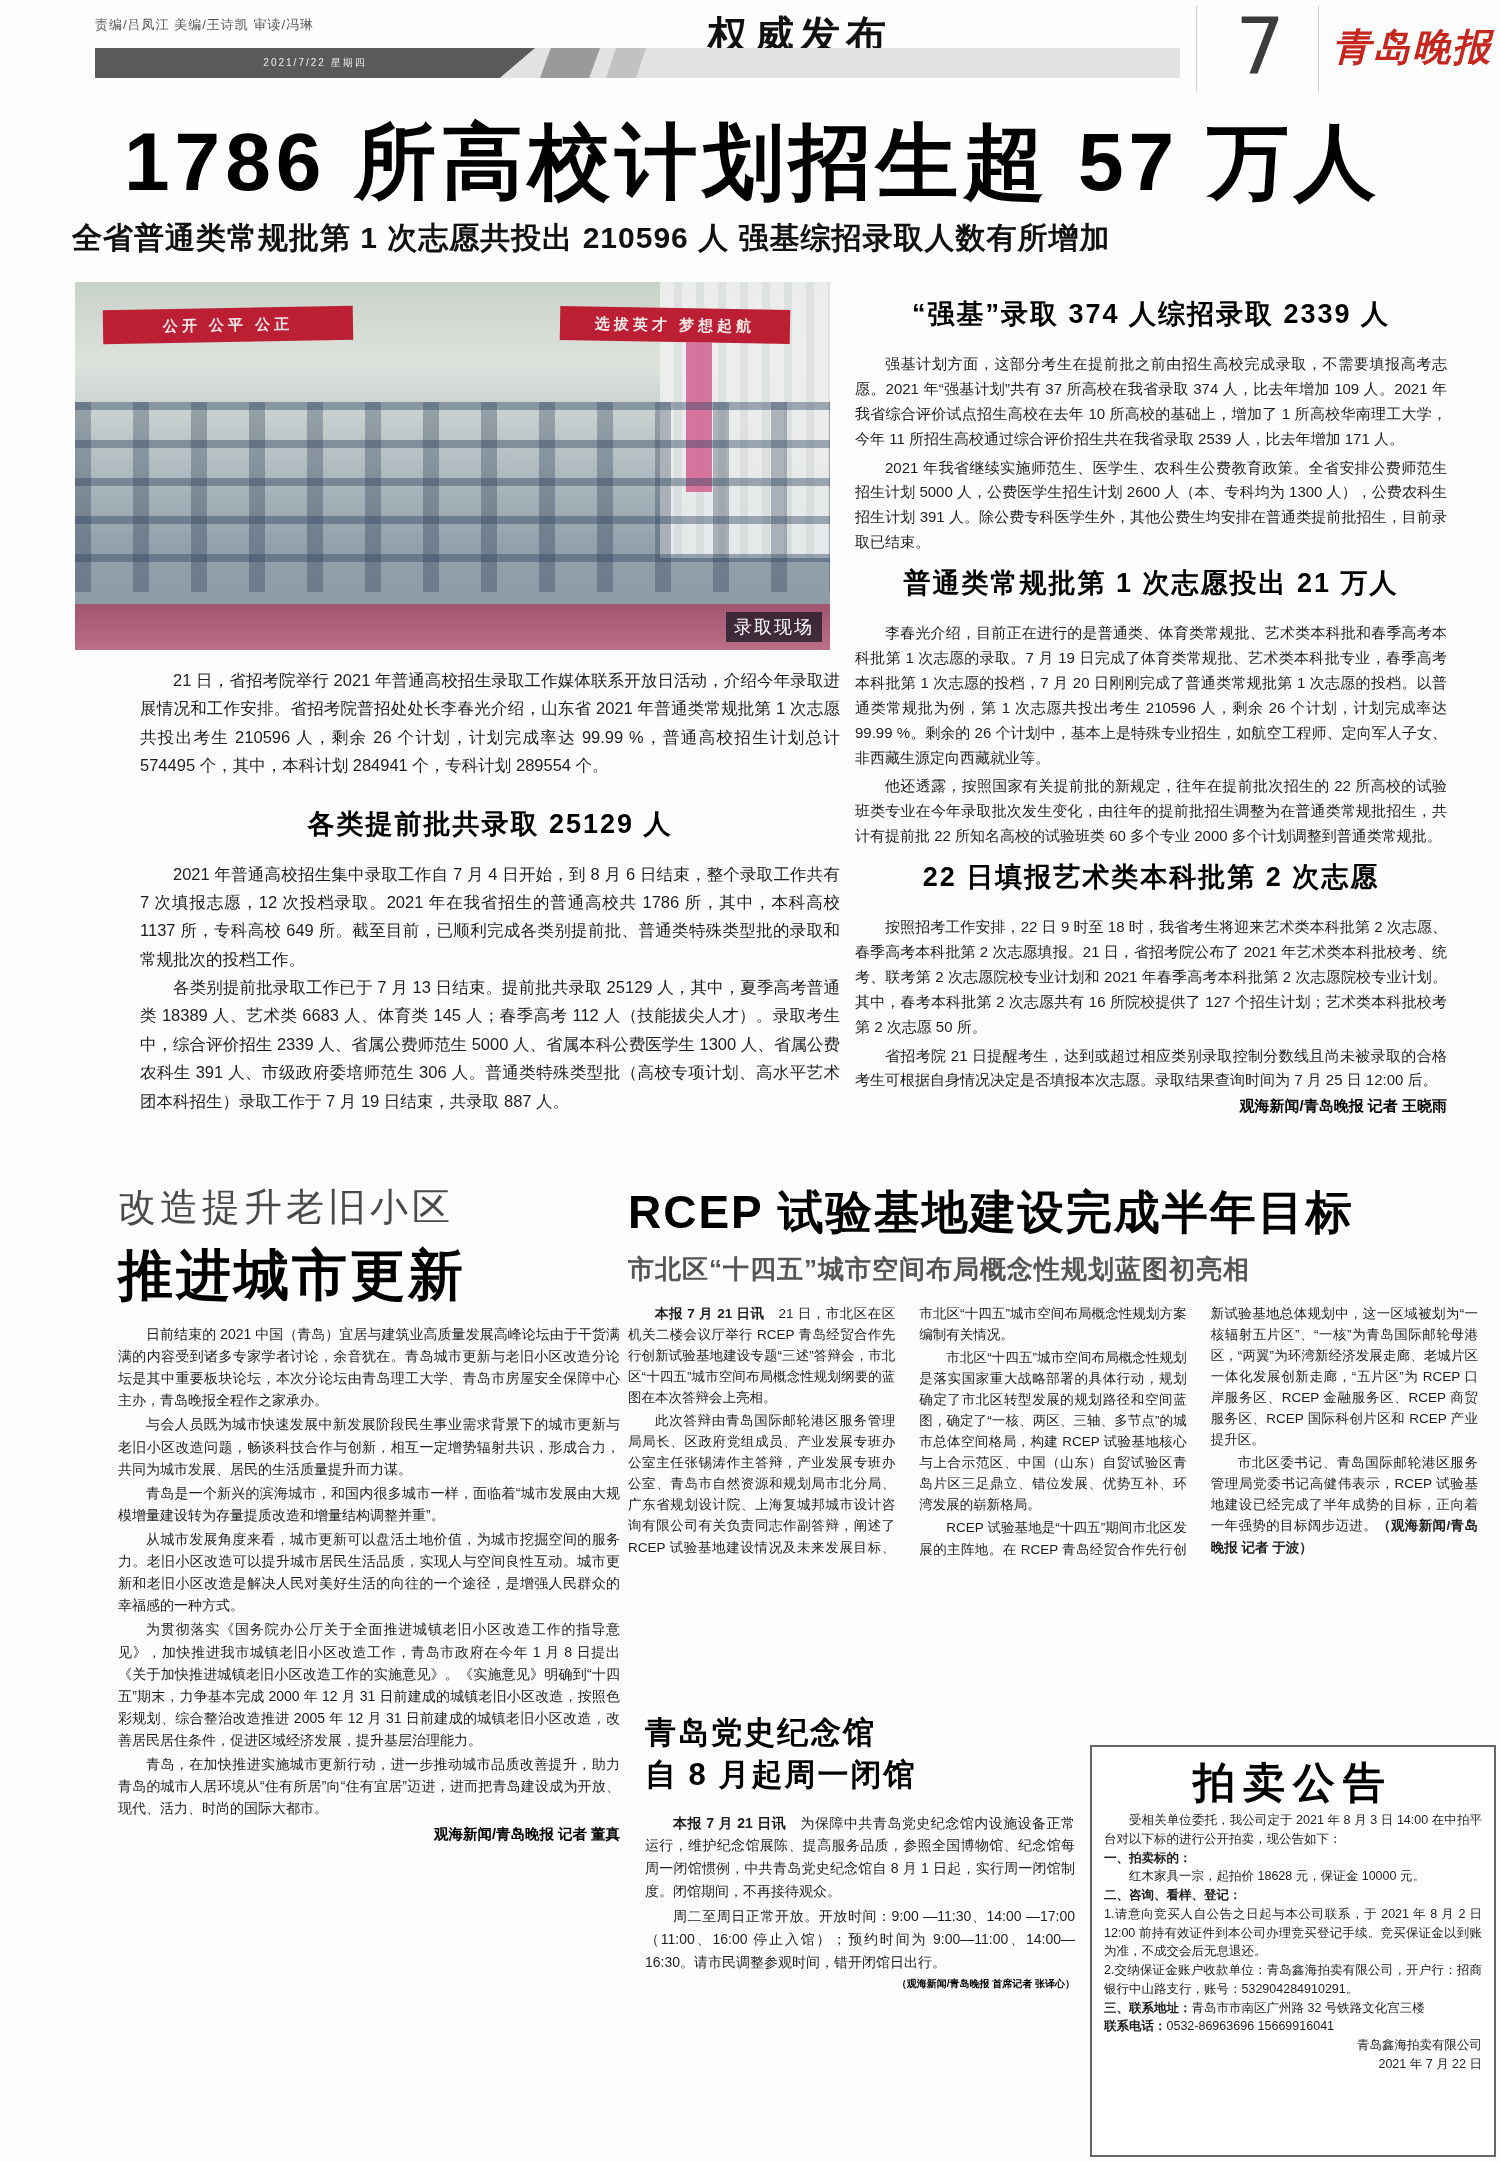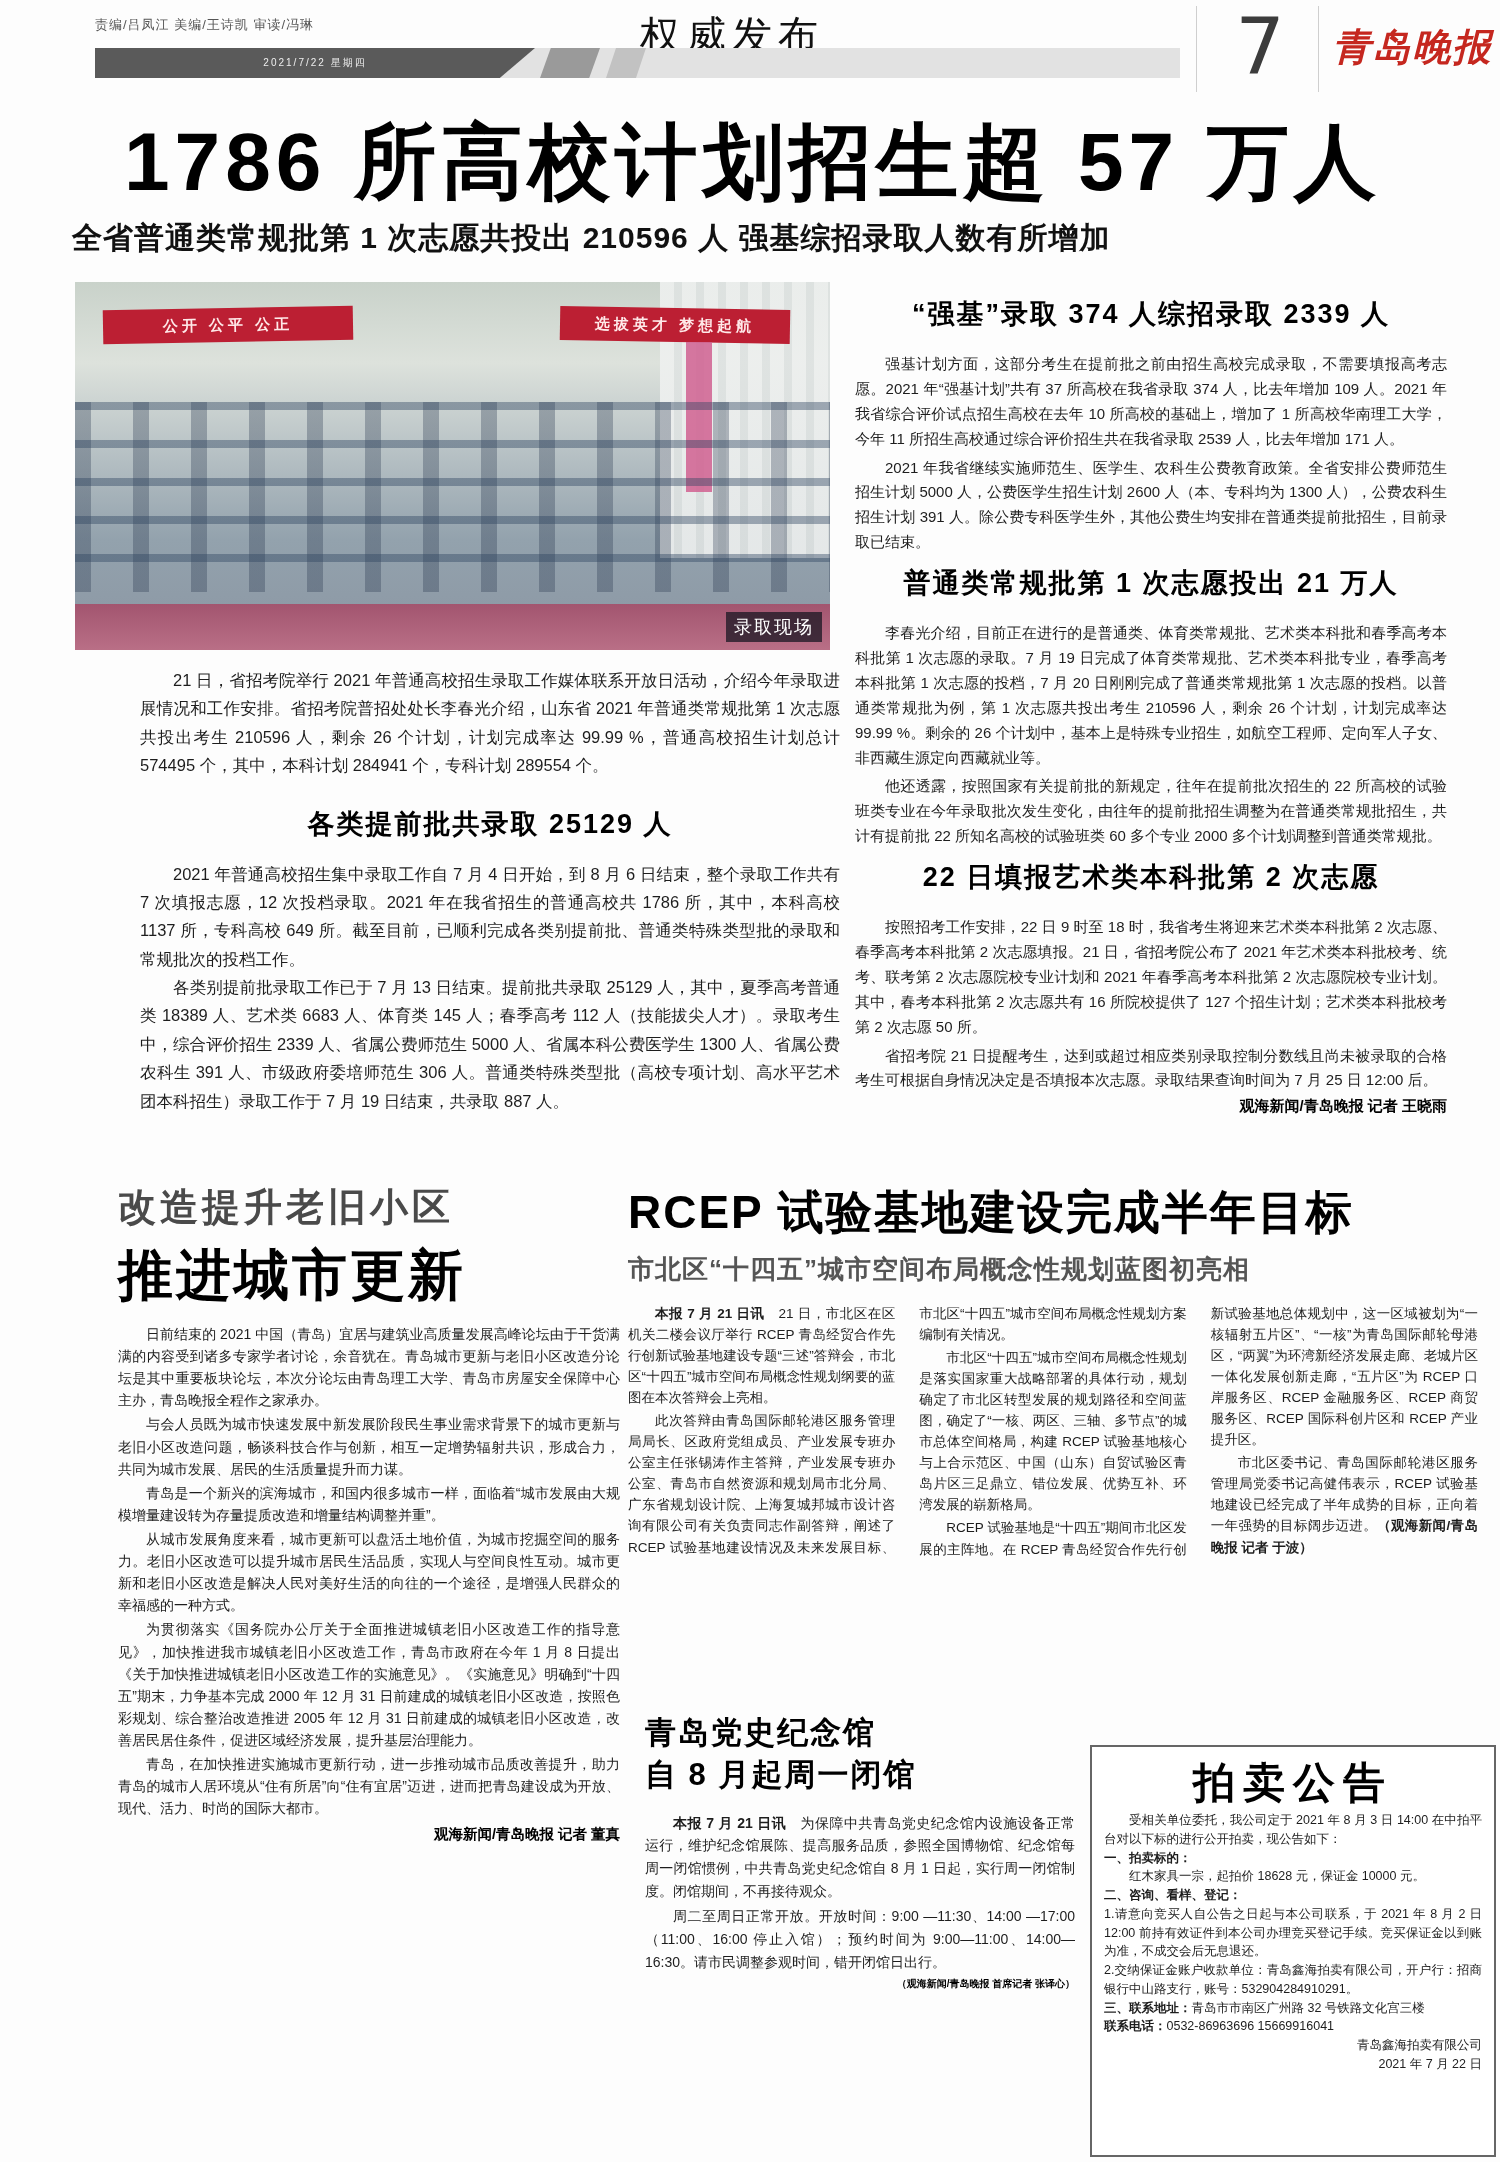--- a/index.html
+++ b/index.html
@@ -2,22 +2,22 @@
 <html><head>
 <meta charset="utf-8">
 <style>
   * { margin:0; padding:0; box-sizing:border-box; }
   html,body { background:#fff; }
   body { font-family:"Liberation Sans", sans-serif; color:#222; }
   #page { position:relative; width:1500px; height:2162px; background:#fdfdfd; overflow:hidden; margin:0 auto; }
 
   
   .credits { position:absolute; left:95px; top:16px; font-size:13px; color:#555; letter-spacing:1px; }
-  .section-title { position:absolute; left:640px; top:8px; width:320px; 
-    font-size:40px; font-weight:400; color:#111; letter-spacing:6px; }
+  .section-title { position:absolute; left:640px; top:8px; width:320px; text-align:center;
+    font-size:40px; font-weight:700; color:#111; letter-spacing:6px; }
   .band { position:absolute; left:95px; top:48px; width:1085px; height:30px; background:#e2e2e2; }
   .date-bar { position:absolute; left:95px; top:48px; width:440px; height:30px; background:#5a5a5a;
     color:#eee; font-size:10px; text-align:center; line-height:30px; letter-spacing:2px;
     clip-path:polygon(0 0, 100% 0, 92% 100%, 0 100%); }
   .band-accent1 { position:absolute; left:540px; top:48px; width:60px; height:30px; background:#9a9a9a;
     clip-path:polygon(18% 0,100% 0,82% 100%,0 100%); }
   .band-accent2 { position:absolute; left:606px; top:48px; width:40px; height:30px; background:#c2c2c2;
     clip-path:polygon(25% 0,100% 0,75% 100%,0 100%); }
   .page-num { position:absolute; left:1205px; top:2px; width:110px; text-align:center;
     font-size:78px; font-weight:400; color:#3c3c3c; font-family:"DejaVu Sans", sans-serif; }
@@ -59,21 +59,21 @@
   .crosshead { text-align:center; font-weight:900; color:#000; letter-spacing:2px; }
   .lead-left .crosshead { font-size:27px; margin:26px 0 18px; }
   .right-col { position:absolute; left:855px; top:286px; width:592px; }
   .right-col .crosshead { font-size:27px; margin:10px 0 20px; }
   .right-col p { font-size:15px; line-height:1.66; margin-bottom:4px; }
   .byline { text-align:right; font-weight:700; color:#000; }
   .right-col .byline { font-size:15px; margin-top:4px; }
 
   
   .renewal { position:absolute; left:118px; top:1182px; width:502px; }
-  .renewal .kicker { font-size:38px; color:#4a4a4a; font-weight:700; letter-spacing:4px; }
+  .renewal .kicker { font-size:38px; color:#4a4a4a; font-weight:400; letter-spacing:4px; }
   .renewal .title  { font-size:55px; color:#000; font-weight:900; letter-spacing:3px; margin:6px 0 10px; }
   .renewal .subtitle { font-size:25px; color:#333; font-weight:700; line-height:1.35; margin-bottom:16px; }
   .renewal p { font-size:14px; line-height:1.58; margin-bottom:2px; }
   .renewal .byline { font-size:14.5px; margin-top:6px; }
 
   
   .rcep { position:absolute; left:628px; top:1182px; width:850px; }
   .rcep .title { font-size:46px; font-weight:900; color:#000; letter-spacing:2px; white-space:nowrap; }
   .rcep .subtitle { font-size:26px; font-weight:700; color:#555; margin:8px 0 16px; letter-spacing:1px; }
   .rcep .cols { column-count:3; column-gap:24px; height:420px; }

